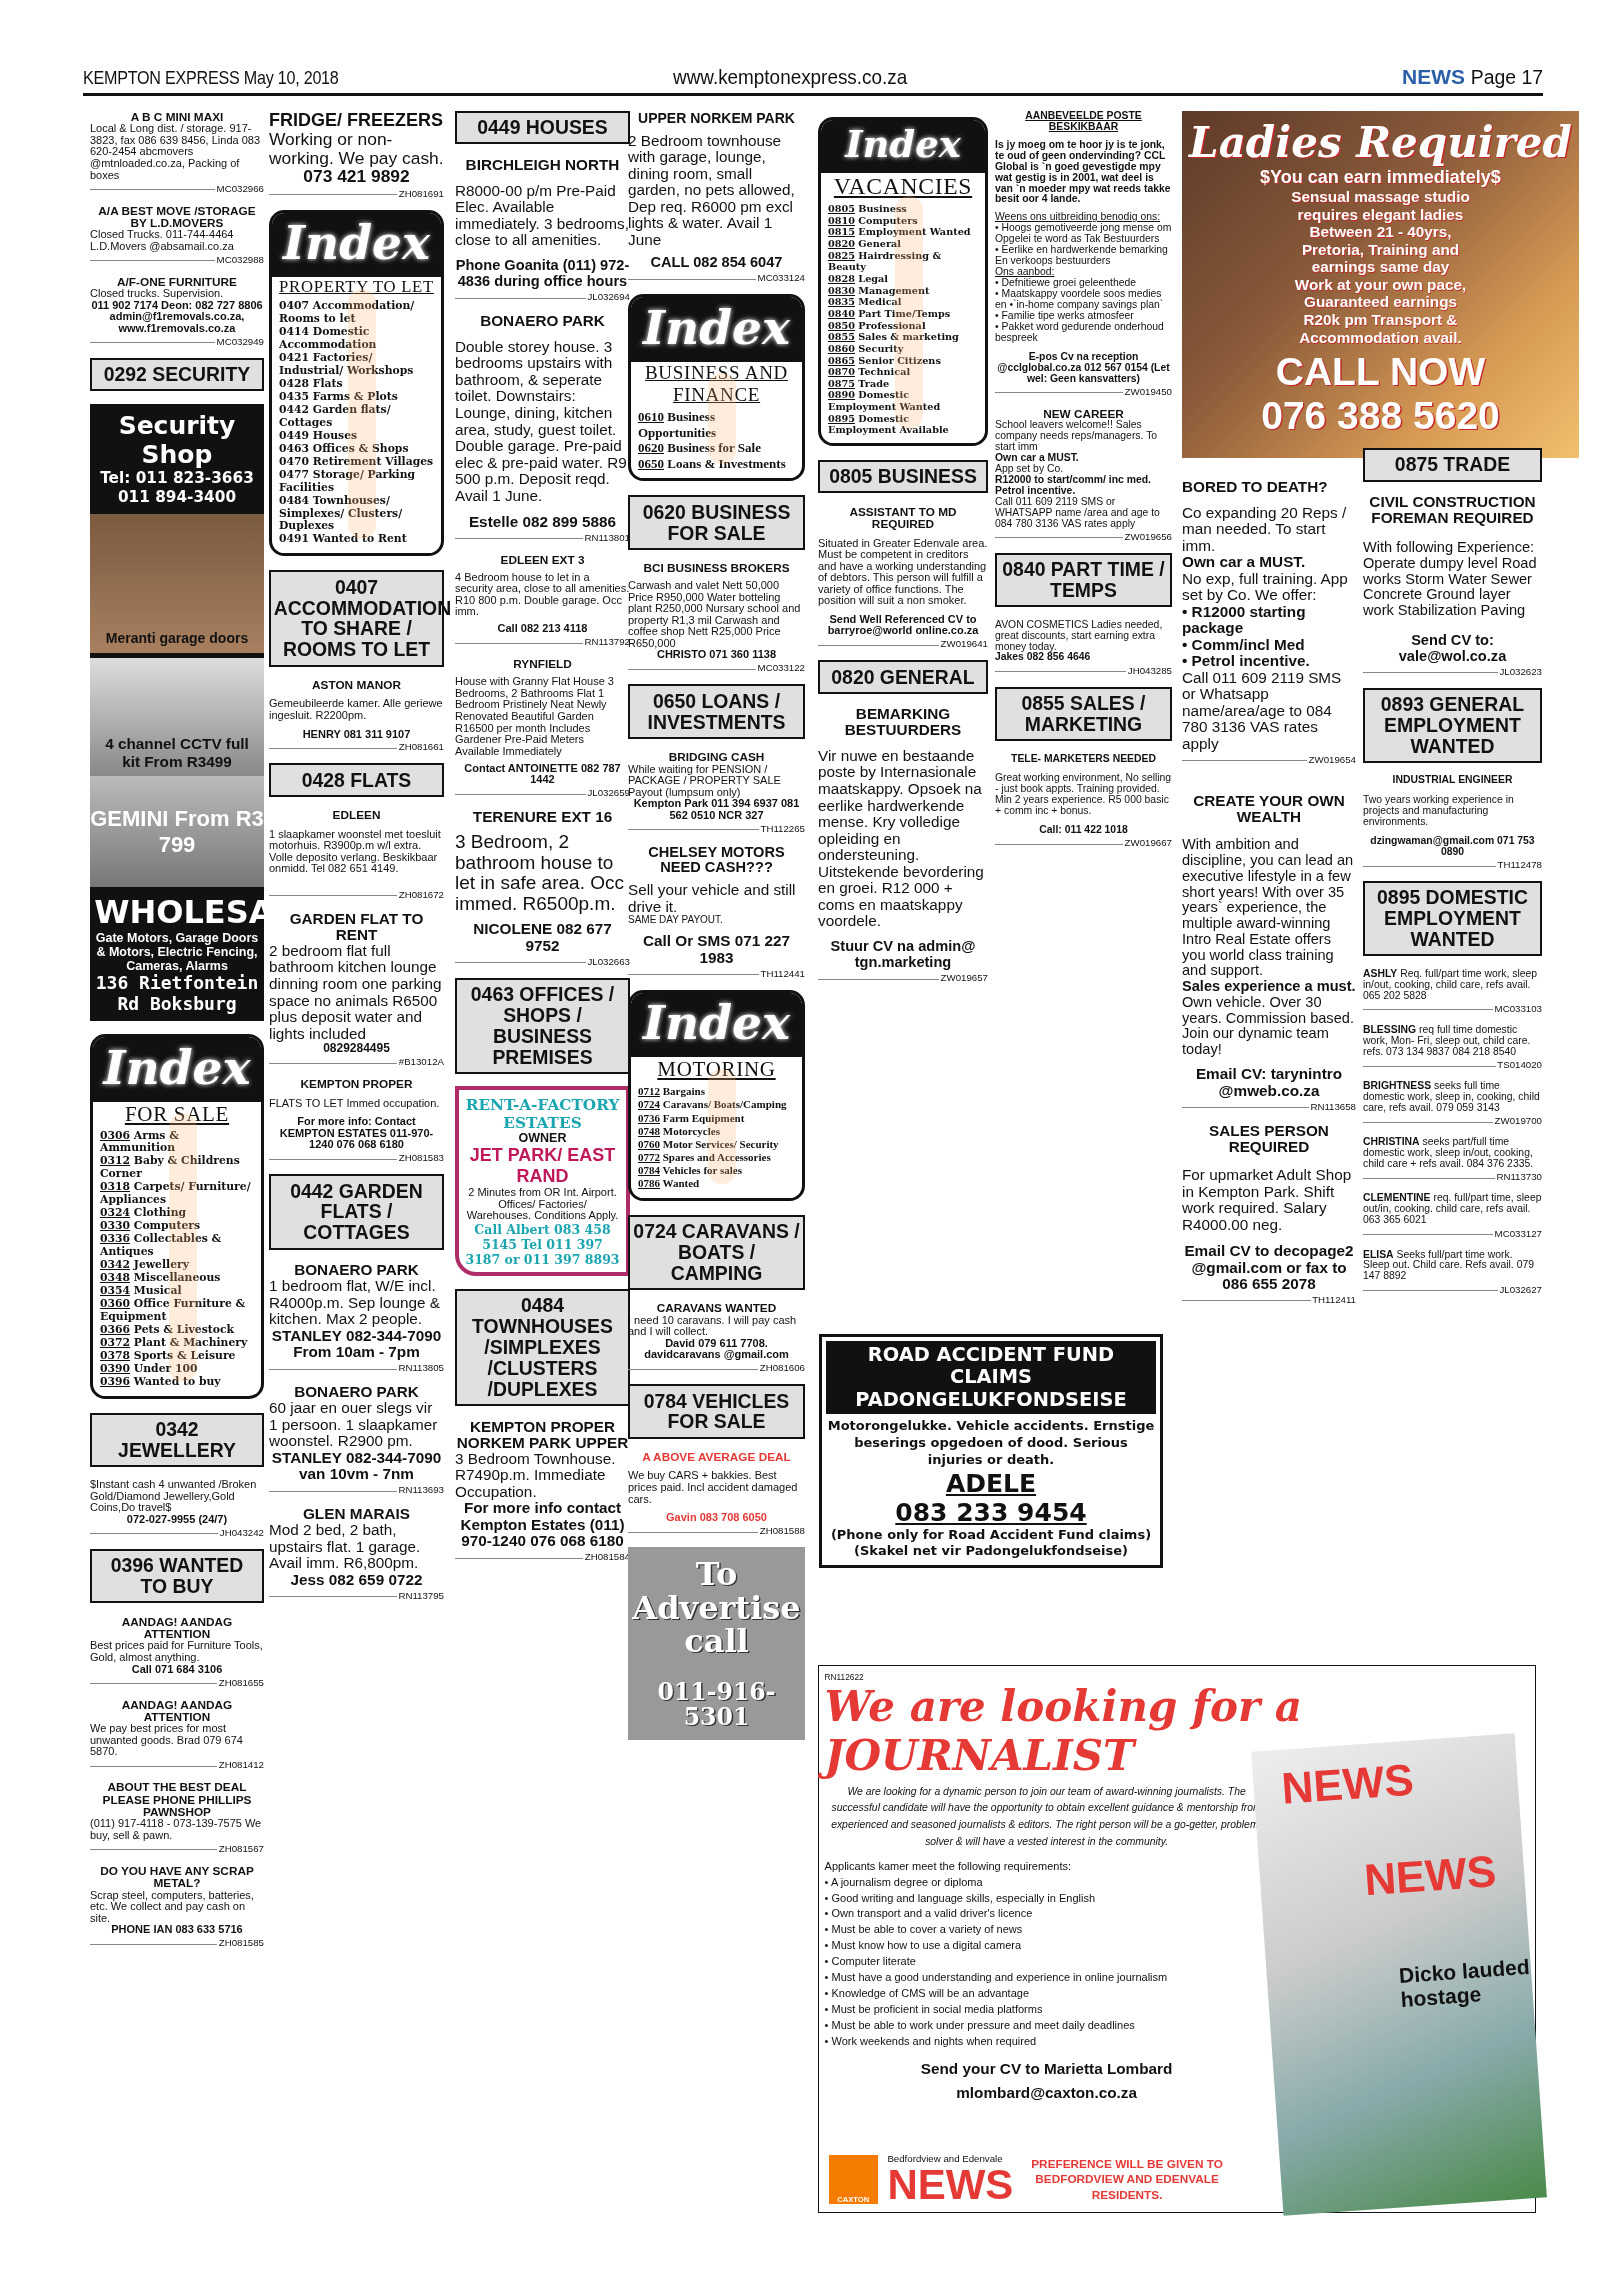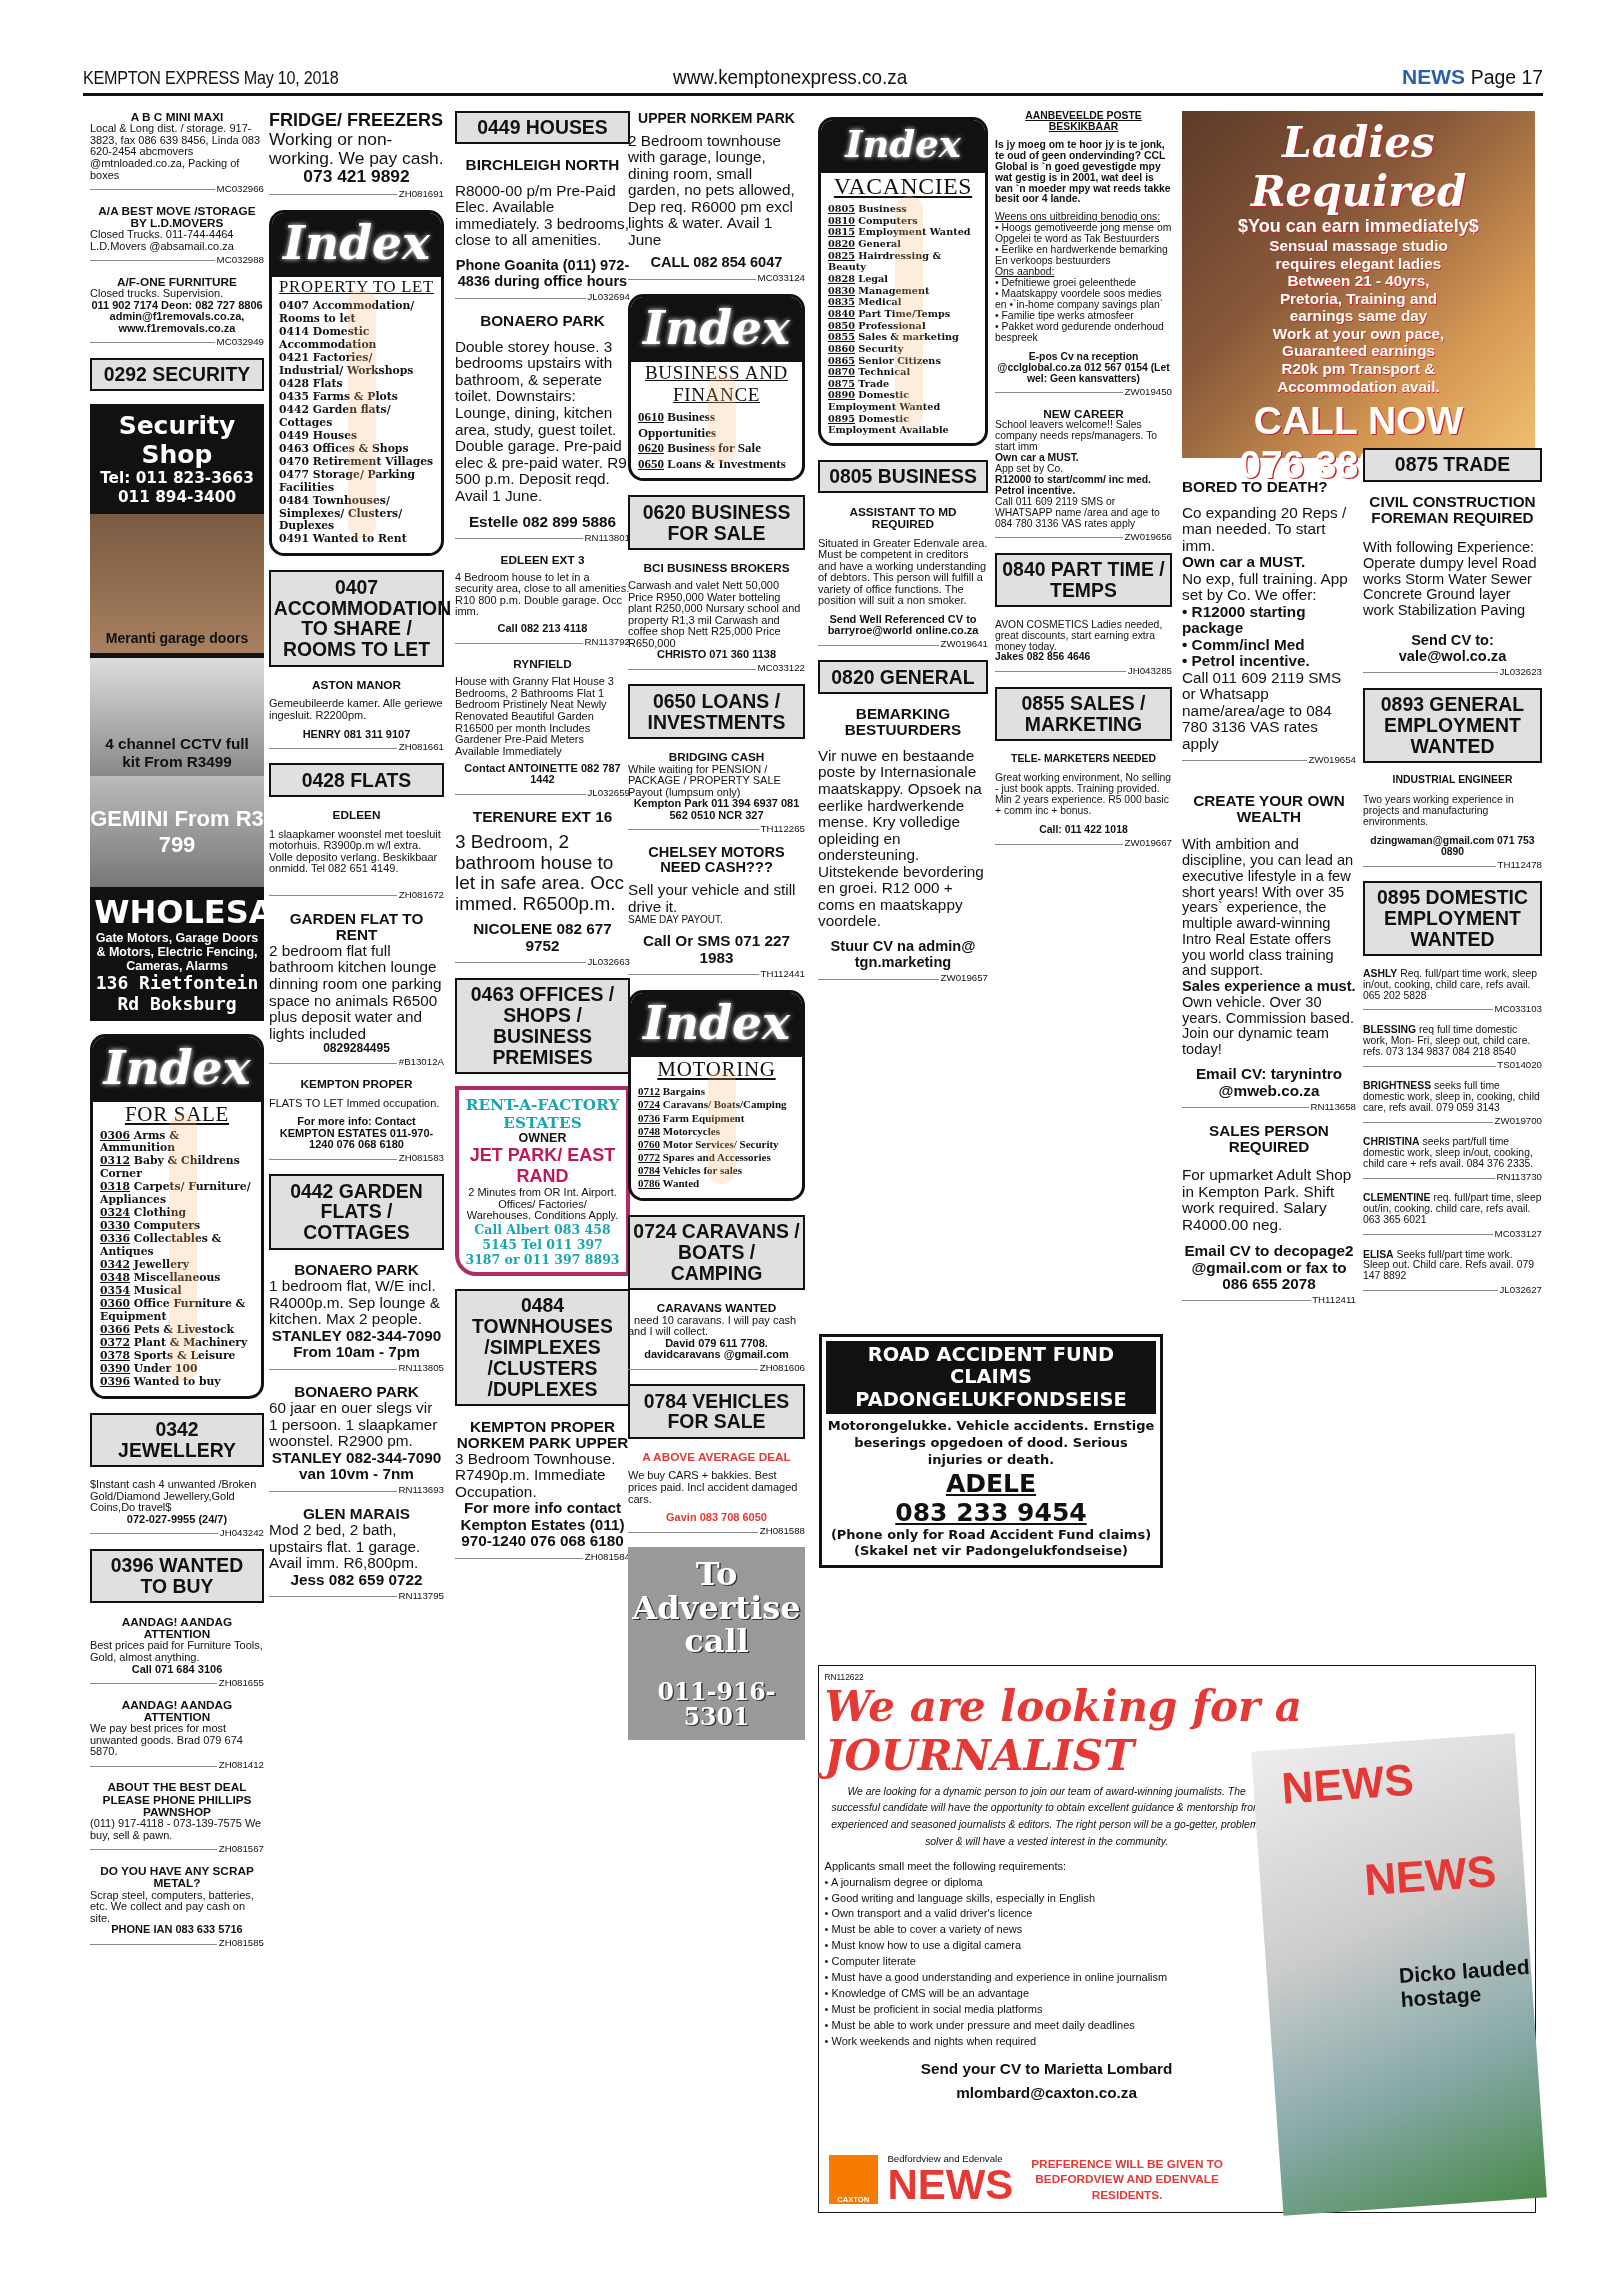--- a/index.html
+++ b/index.html
@@ -435,21 +435,21 @@
 </div>
 
 <div class="raf">
   <div class="hd">ROAD ACCIDENT FUND CLAIMS PADONGELUKFONDSEISE</div>
   <div class="b1" style="margin-top:4.2px">Motorongelukke. Vehicle accidents. Ernstige beserings opgedoen of dood. Serious injuries or death.</div>
   <div class="big">ADELE</div>
   <div class="big">083 233 9454</div>
   <div class="b1">(Phone only for Road Accident Fund claims) (Skakel net vir Padongelukfondseise)</div>
 </div>
 
-<div class="col c7" style="width:353px">
+<div class="col c7" style="width:397px">
   <div class="ladies">
     <div class="h">Ladies Required</div>
     <div class="s">$You can earn immediately$</div>
     <div class="l">Sensual massage studio</div>
     <div class="l">requires elegant ladies</div>
     <div class="l">Between 21 - 40yrs,</div>
     <div class="l">Pretoria, Training and</div>
     <div class="l">earnings same day</div>
     <div class="l">Work at your own pace,</div>
     <div class="l">Guaranteed earnings</div>
@@ -529,21 +529,21 @@
         <div class="ref">JL032627</div>
       </div>
   </div>
 </div>
 
 <div class="journ">
   <div class="rn">RN112622</div>
   <div class="h">We are looking for a JOURNALIST</div>
   <div class="intro">We are looking for a dynamic person to join our team of award-winning journalists. The successful candidate will have the opportunity to obtain excellent guidance &amp; mentorship from experienced and seasoned journalists &amp; editors. The right person will be a go-getter, problem-solver &amp; will have a vested interest in the community.</div>
   <div class="req">
-    <div>Applicants small meet the following requirements:</div>
+    <div>Applicants kamer meet the following requirements:</div>
     <div>• A journalism degree or diploma</div>
     <div>• Good writing and language skills, especially in English</div>
     <div>• Own transport and a valid driver's licence</div>
     <div>• Must be able to cover a variety of news</div>
     <div>• Must know how to use a digital camera</div>
     <div>• Computer literate</div>
     <div>• Must have a good understanding and experience in online journalism</div>
     <div>• Knowledge of CMS will be an advantage</div>
     <div>• Must be proficient in social media platforms</div>
     <div>• Must be able to work under pressure and meet daily deadlines</div>

